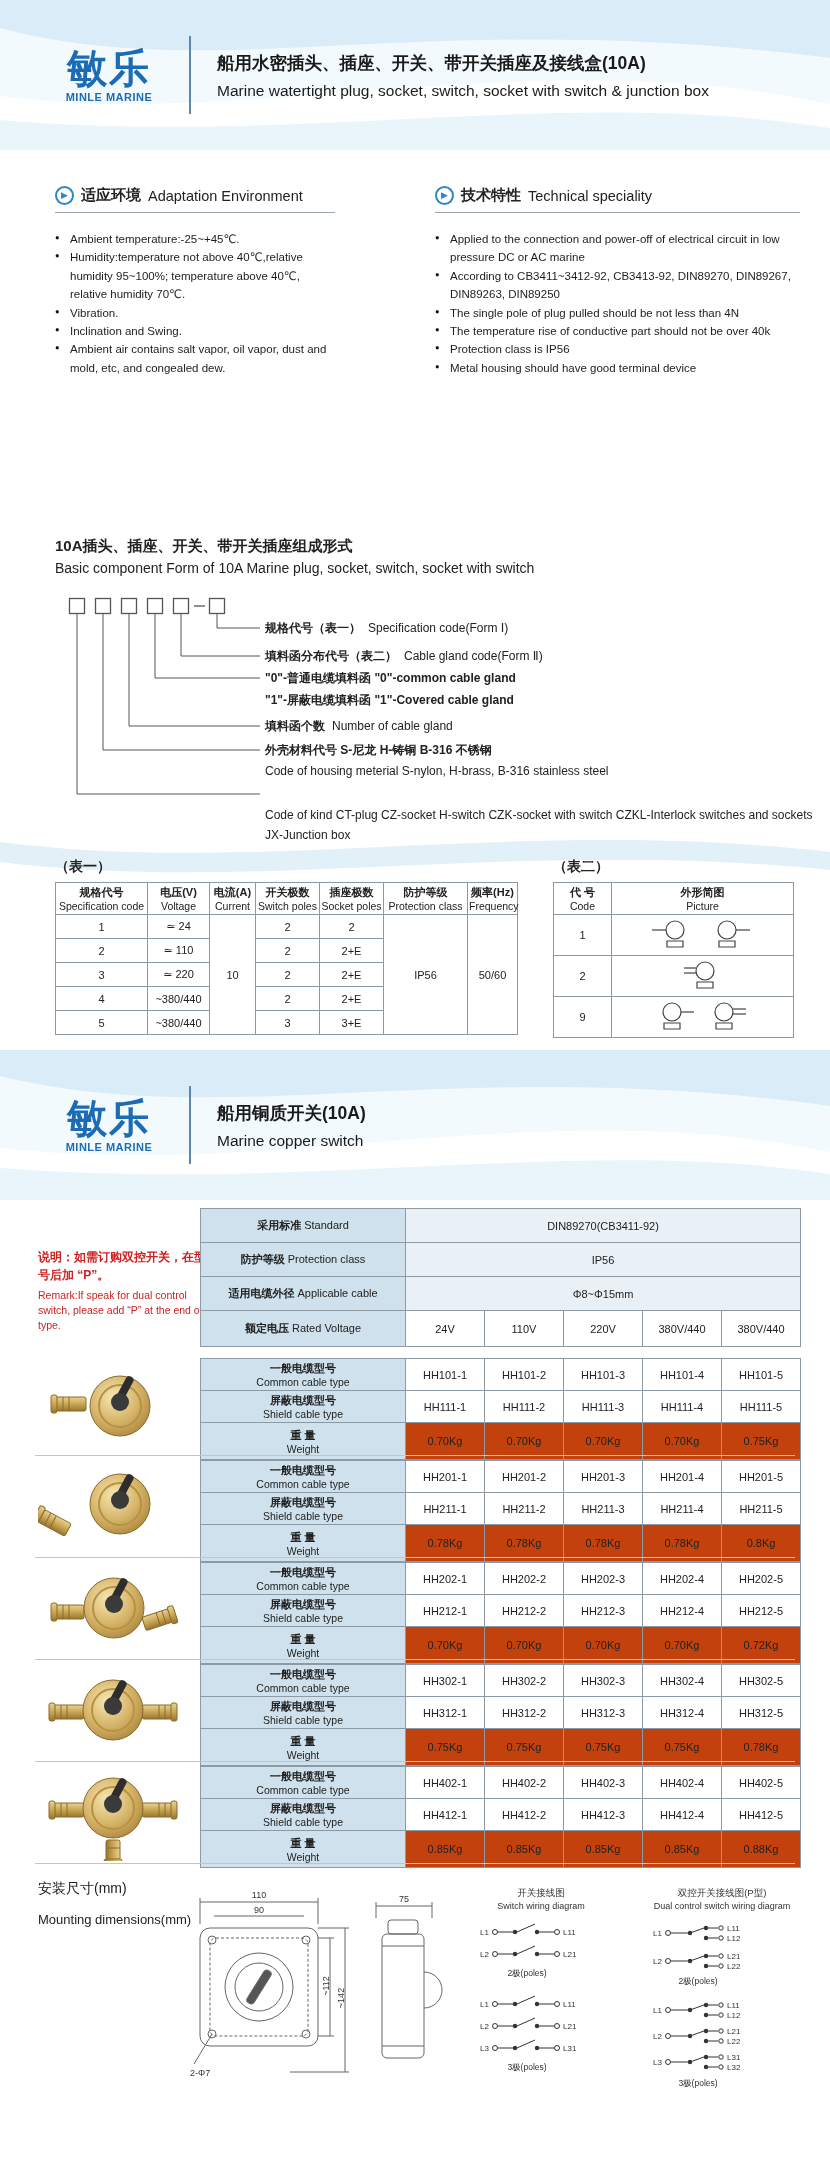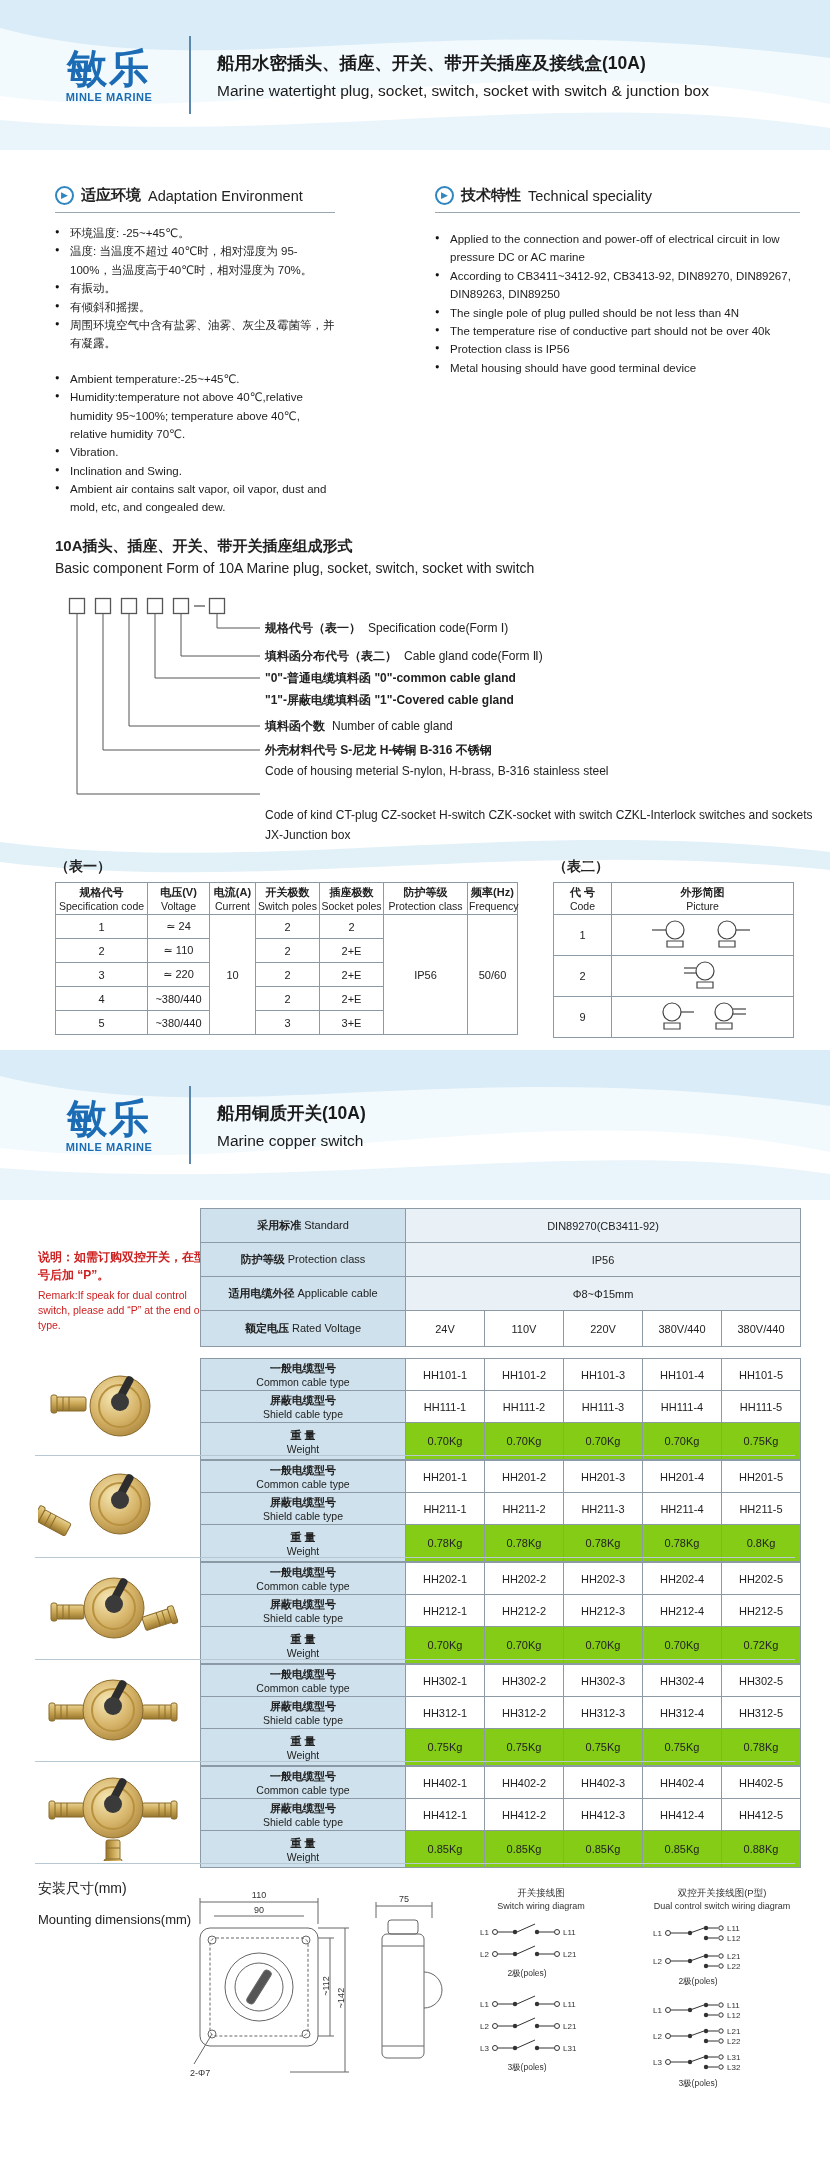--- a/index.html
+++ b/index.html
@@ -35,21 +35,21 @@
   table.grid{border-collapse:collapse;table-layout:fixed;}
   table.grid th,table.grid td{border:1px solid #8b9aa5;text-align:center;vertical-align:middle;font-size:11px;font-weight:normal;padding:2px 1px;}
   table.grid th .cn{font-weight:bold;display:block;font-size:11px;}
   table.grid th .en{display:block;font-size:10.5px;}
   .spec-tbl td.lab, .prod-tbl td.lab{background:#cfe1ec;}
   .spec-tbl td.val{background:#e9f1f7;}
   .spec-tbl td.v{background:#fff;}
   .prod-tbl td{height:26px;}
   .prod-tbl td.lab .cn{font-weight:bold;display:block;}
   .prod-tbl td.lab .en{display:block;font-size:10.5px;}
-  .prod-tbl tr.w td{background:#84cc16;height:32px;}
+  .prod-tbl tr.w td{background:#c2410c;height:32px;}
   .prod-tbl tr.w td.lab{background:#cfe1ec;}
   .sep{position:absolute;left:35px;width:760px;border-top:1px solid #b8c8d3;}
   
   .remark{position:absolute;left:38px;width:178px;color:#cc1f1f;}
   .remark .rcn{font-size:12px;font-weight:bold;line-height:1.5;}
   .remark .ren{font-size:10.5px;line-height:1.45;margin-top:4px;}
   
   .mnt-cn{font-size:14px;}
   .mnt-en{font-size:13px;margin-top:14px;}
   svg text{font-family:"Liberation Sans","DejaVu Sans",sans-serif;}
@@ -108,27 +108,20 @@
     </div>
   </header>
 
   <section class="abs" style="left:55px;top:186px;width:745px;display:flex">
     <div style="width:280px">
       <div class="sec-head">
         <span class="play">▶</span>
         <span class="hcn">适应环境</span>
         <span class="hen">Adaptation Environment</span>
       </div>
-      <ul class="blist cn">
-        <li>环境温度: -25~+45℃。</li>
-        <li>温度: 当温度不超过 40℃时，相对湿度为 95-100%，当温度高于40℃时，相对湿度为 70%。</li>
-        <li>有振动。</li>
-        <li>有倾斜和摇摆。</li>
-        <li>周围环境空气中含有盐雾、油雾、灰尘及霉菌等，并有凝露。</li>
-      </ul>
       <ul class="blist en">
         <li>Ambient temperature:-25~+45℃.</li>
         <li>Humidity:temperature not above 40℃,relative humidity 95~100%; temperature above 40℃, relative humidity 70℃.</li>
         <li>Vibration.</li>
         <li>Inclination and Swing.</li>
         <li>Ambient air contains salt vapor, oil vapor, dust and mold, etc, and congealed dew.</li>
       </ul>
     </div>
     <div style="width:365px;margin-left:100px">
       <div class="sec-head">

